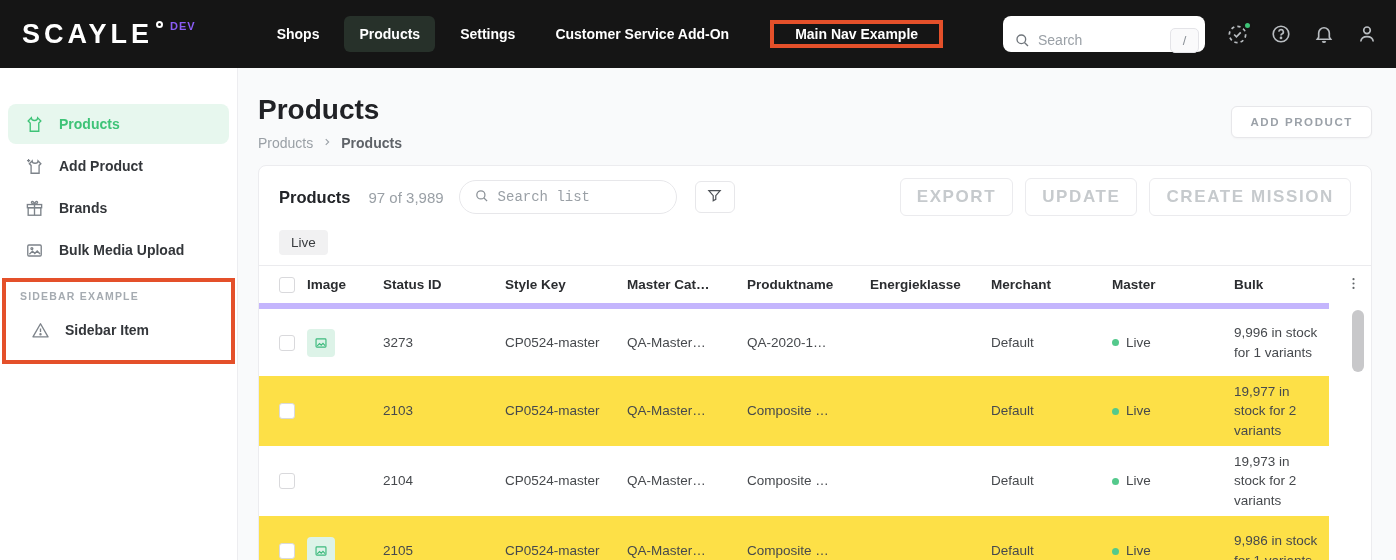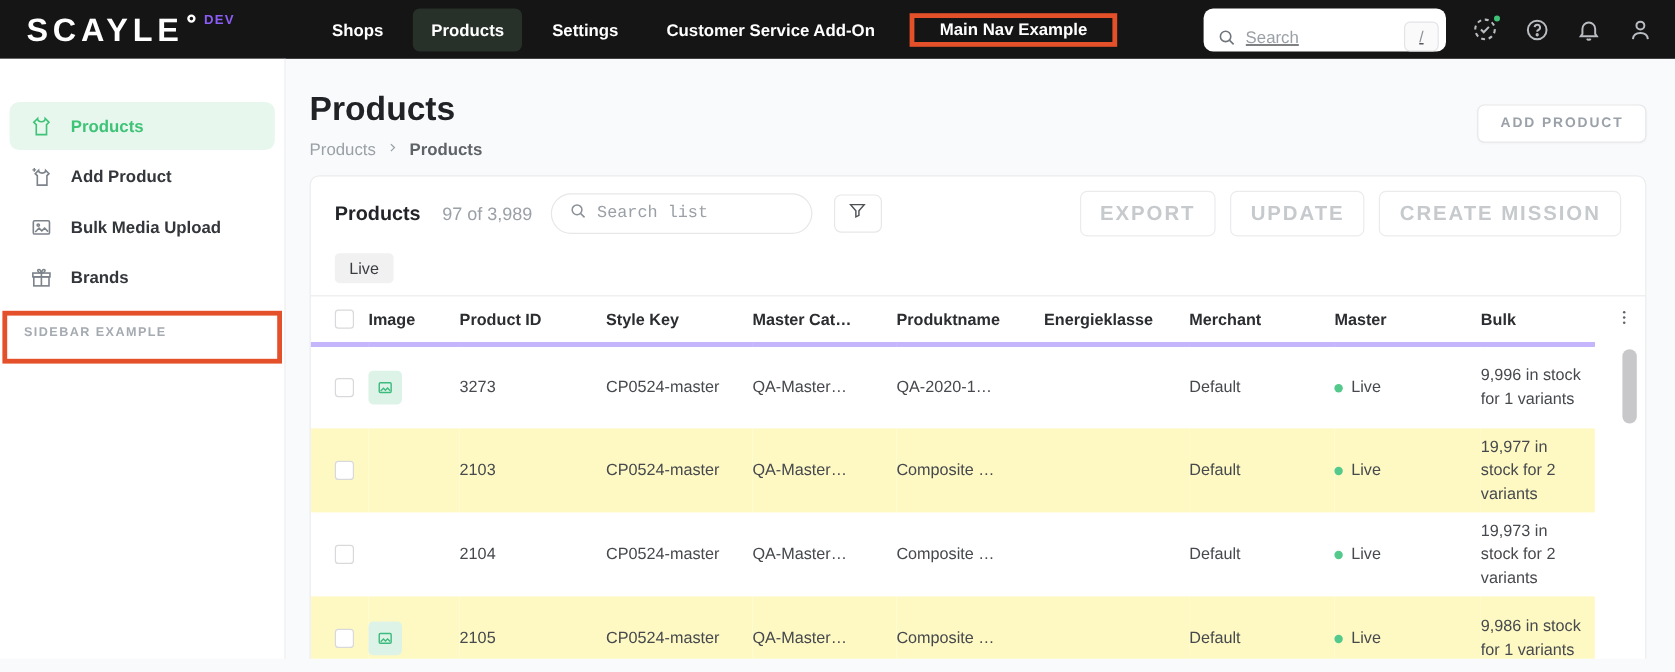--- a/index.html
+++ b/index.html
@@ -1,30 +1,30 @@
 <!DOCTYPE html>
 <html style="--brand-green: #3ec377; --annot-red: #e4502a; --status-green: #54c98c; --dev-purple: #8b5cf6;"><head>
 <meta charset="utf-8">
 <style>
   * { margin:0; padding:0; box-sizing:border-box; }
   html,body { width:1396px; height:560px; overflow:hidden; }
   body { font-family:"Liberation Sans", sans-serif; background:#f9fafb; color:#2c2e31; }
 
   
-  .topbar { height:49px; background:#151515; display:flex; align-items:center; padding:0 18px 0 22px; }
+  .topbar { height:68px; background:#151515; display:flex; align-items:center; padding:0 18px 0 22px; }
   .logo { display:flex; align-items:flex-start; color:#fff; }
   .logo-text { font-size:27px; font-weight:bold; letter-spacing:4px; line-height:30px; }
   .logo-ring { width:7px; height:7px; border:2px solid #fff; border-radius:50%; margin:2px 0 0 3px; }
   .logo-badge { color:var(--dev-purple); font-size:11px; font-weight:bold; letter-spacing:1px; margin:1px 0 0 7px; }
   .main-nav { display:flex; align-items:center; margin-left:66px; gap:10px; }
   .nav-item { color:#fff; font-size:14px; font-weight:bold; padding:10px 15px; border-radius:6px; white-space:nowrap; cursor:pointer; }
   .nav-item.active { background:#27312a; }
-  .annot-nav { border:4px solid var(--annot-red); padding:1px 6px; margin:0 4px; }
+  .annot-nav { border:4px solid var(--annot-red); padding:1px 6px; margin:0 16px; }
   .topbar-right { margin-left:auto; display:flex; align-items:center; gap:21px; }
-  .search-box { width:202px; height:36px; background:#fff; border-radius:8px; display:flex; align-items:center; padding:12px 6px 0 11px; gap:8px;text-decoration:underline; }
+  .search-box { width:202px; height:36px; background:#fff; border-radius:8px; display:flex; align-items:center; padding:12px 6px 0 11px; gap:8px; }
   .search-box input { border:none; outline:none; flex:1; min-width:0; font-size:14px; color:#3a3d40; font-family:inherit; background:transparent; }
   .search-box input::placeholder { color:#9aa0a6; }
   .slash-badge { width:29px; height:25px; border:1px solid #e4e4e8; background:#fafafb; border-radius:5px; color:#8b9197; font-size:13px; display:flex; align-items:center; justify-content:center; }
   .tb-icon { color:#b9bdc1; display:flex; align-items:center; cursor:pointer; position:relative; }
   .tb-icon svg { display:block; }
   .green-dot { position:absolute; top:-2px; right:-3px; width:9px; height:9px; border-radius:50%; background:var(--brand-green); border:2px solid #151515; }
   .account-group { display:flex; align-items:center; gap:4px; }
 
   
   .layout { display:flex; height:500px; }
@@ -56,23 +56,23 @@
   .list-search input::placeholder { color:#9aa0a6; }
   .filter-btn { margin-left:18px; width:40px; height:32px; background:#fff; border:1px solid #e7e7ea; border-radius:6px; display:flex; align-items:center; justify-content:center; color:#4d5156; cursor:pointer; }
   .actions { margin-left:auto; display:flex; gap:12px; }
   .action-btn { background:#fff; border:1px solid #ebebee; border-radius:6px; padding:8px 16px; font-size:17px; font-weight:bold; letter-spacing:1.6px; color:#c6cacd; font-family:inherit; white-space:nowrap; cursor:default;text-align:right; }
   .chip-row { padding:4px 20px 10px 20px; border-bottom:1px solid #ebebee; }
   .chip { display:inline-block; background:#f1f1f2; border-radius:4px; padding:5px 12px; font-size:13.5px; color:#3a3d40; cursor:pointer; }
 
   
   .table-wrap { position:relative; }
   table { border-collapse:collapse; table-layout:fixed; width:1070px; }
-  th { height:40px; text-align:left; font-size:13.5px; font-weight:bold; color:#2b2d30; border-bottom:4px solid #c4b5fd; padding:0 6px 0 0; vertical-align:middle; }
+  th { height:40px; text-align:left; font-size:13.5px; font-weight:bold; color:#2b2d30; border-bottom:6px solid #c4b5fd; padding:0 6px 0 0; vertical-align:middle; }
   td { height:70px; font-size:13.5px; color:#46494d; vertical-align:middle; padding:0 8px 0 0; line-height:1.45; }
-  tr.row-even td { background:#fef9c3; }
+  tr.row-even td { background:#fde047; }
   .cb-cell { padding-left:20px !important; }
   .checkbox { width:16px; height:16px; border:1px solid #d9d9dc; border-radius:3px; background:#fff; cursor:pointer; }
   .thumb-ph { width:28px; height:28px; border-radius:4px; background:#ddf3e8; display:flex; align-items:center; justify-content:center; color:#3dba7d; }
   .thumb-photo { width:30px; height:30px; border-radius:4px;
     background: radial-gradient(circle at 70% 25%, #d9e6f0 0 8%, transparent 9%),
       radial-gradient(circle at 25% 45%, #c04a6a 0 10%, transparent 11%),
       radial-gradient(circle at 60% 65%, #2f7fa8 0 22%, transparent 23%),
       radial-gradient(circle at 30% 75%, #3aa79a 0 16%, transparent 17%),
       #10131f; }
   .status-cell { display:flex; align-items:center; gap:7px; }
@@ -155,40 +155,50 @@
           <svg width="19" height="19" viewBox="0 0 24 24" fill="none" stroke="currentColor" stroke-width="1.7">
             <path d="M9 5 L5.5 8.5 L7.7 10.6 L7.7 20.5 L17.8 20.5 L17.8 10.6 L20 8.5 L16.5 5 C16.5 6.8 15 7.9 12.8 7.9 C10.9 7.9 9 6.8 9 5 Z"></path>
             <path d="M4.5 2.5v4M2.5 4.5h4" stroke-width="1.5"></path>
           </svg>
         </span>
         <span>Add Product</span>
       </div>
       <div class="side-item">
         <span class="icon" style="display: flex;">
           <svg width="19" height="19" viewBox="0 0 24 24" fill="none" stroke="currentColor" stroke-width="1.7">
-            <rect x="3.5" y="5" width="17" height="14" rx="1.5"></rect>
-            <circle cx="8.7" cy="9.6" r="1.2"></circle>
-            <path d="M5.5 16.8l4-4 2.9 2.9 3-3 3.6 3.8"></path>
-          </svg>
-        </span>
-        <span>Bulk Media Upload</span>
-      </div>
-      <div class="side-item">
-        <span class="icon" style="display: flex;">
-          <svg width="19" height="19" viewBox="0 0 24 24" fill="none" stroke="currentColor" stroke-width="1.7">
             <rect x="4" y="11" width="16" height="9.5"></rect>
             <rect x="3" y="7" width="18" height="4"></rect>
             <path d="M12 7v13.5"></path>
             <path d="M12 7c-3.8 0-5-3.8-2.6-3.8C11.2 3.2 12 7 12 7zm0 0c3.8 0 5-3.8 2.6-3.8C12.8 3.2 12 7 12 7z"></path>
           </svg>
         </span>
         <span>Brands</span>
       </div>
+      <div class="side-item">
+        <span class="icon" style="display: flex;">
+          <svg width="19" height="19" viewBox="0 0 24 24" fill="none" stroke="currentColor" stroke-width="1.7">
+            <rect x="3.5" y="5" width="17" height="14" rx="1.5"></rect>
+            <circle cx="8.7" cy="9.6" r="1.2"></circle>
+            <path d="M5.5 16.8l4-4 2.9 2.9 3-3 3.6 3.8"></path>
+          </svg>
+        </span>
+        <span>Bulk Media Upload</span>
+      </div>
       <div class="annot-side">
         <div class="side-section-label">SIDEBAR EXAMPLE</div>
+        <div class="side-item">
+          <span class="icon" style="display: flex;">
+            <svg width="19" height="19" viewBox="0 0 24 24" fill="none" stroke="currentColor" stroke-width="1.7">
+              <path d="M12 3.5 L21.5 20 H2.5 Z" stroke-linejoin="round"></path>
+              <line x1="12" y1="9.5" x2="12" y2="14"></line>
+              <circle cx="12" cy="16.8" r="0.7" fill="currentColor"></circle>
+            </svg>
+          </span>
+          <span>Sidebar Item</span>
+        </div>
       </div>
     </aside>
 
   <main class="main">
     <div class="page-header">
       <div>
         <h1 class="page-title">Products</h1>
         <div class="breadcrumb">
           <span class="bc-first">Products</span>
           <span class="bc-sep">
@@ -244,21 +254,21 @@
               <col style="width:121px">
               <col style="width:122px">
               <col style="width:95px">
           </colgroup>
           <thead>
               <tr id="table-head-row">
                 <th class="cb-cell">
                   <div class="checkbox"></div>
                 </th>
                 <th>Image</th>
-                <th>Product ID</th>
+                <th>Status ID</th>
                 <th>Style Key</th>
                 <th>Master Cat…</th>
                 <th>Produktname</th>
                 <th>Energieklasse</th>
                 <th>Merchant</th>
                 <th>Master</th>
                 <th>Bulk</th>
               </tr>
             </thead>
           <tbody id="table-body">

